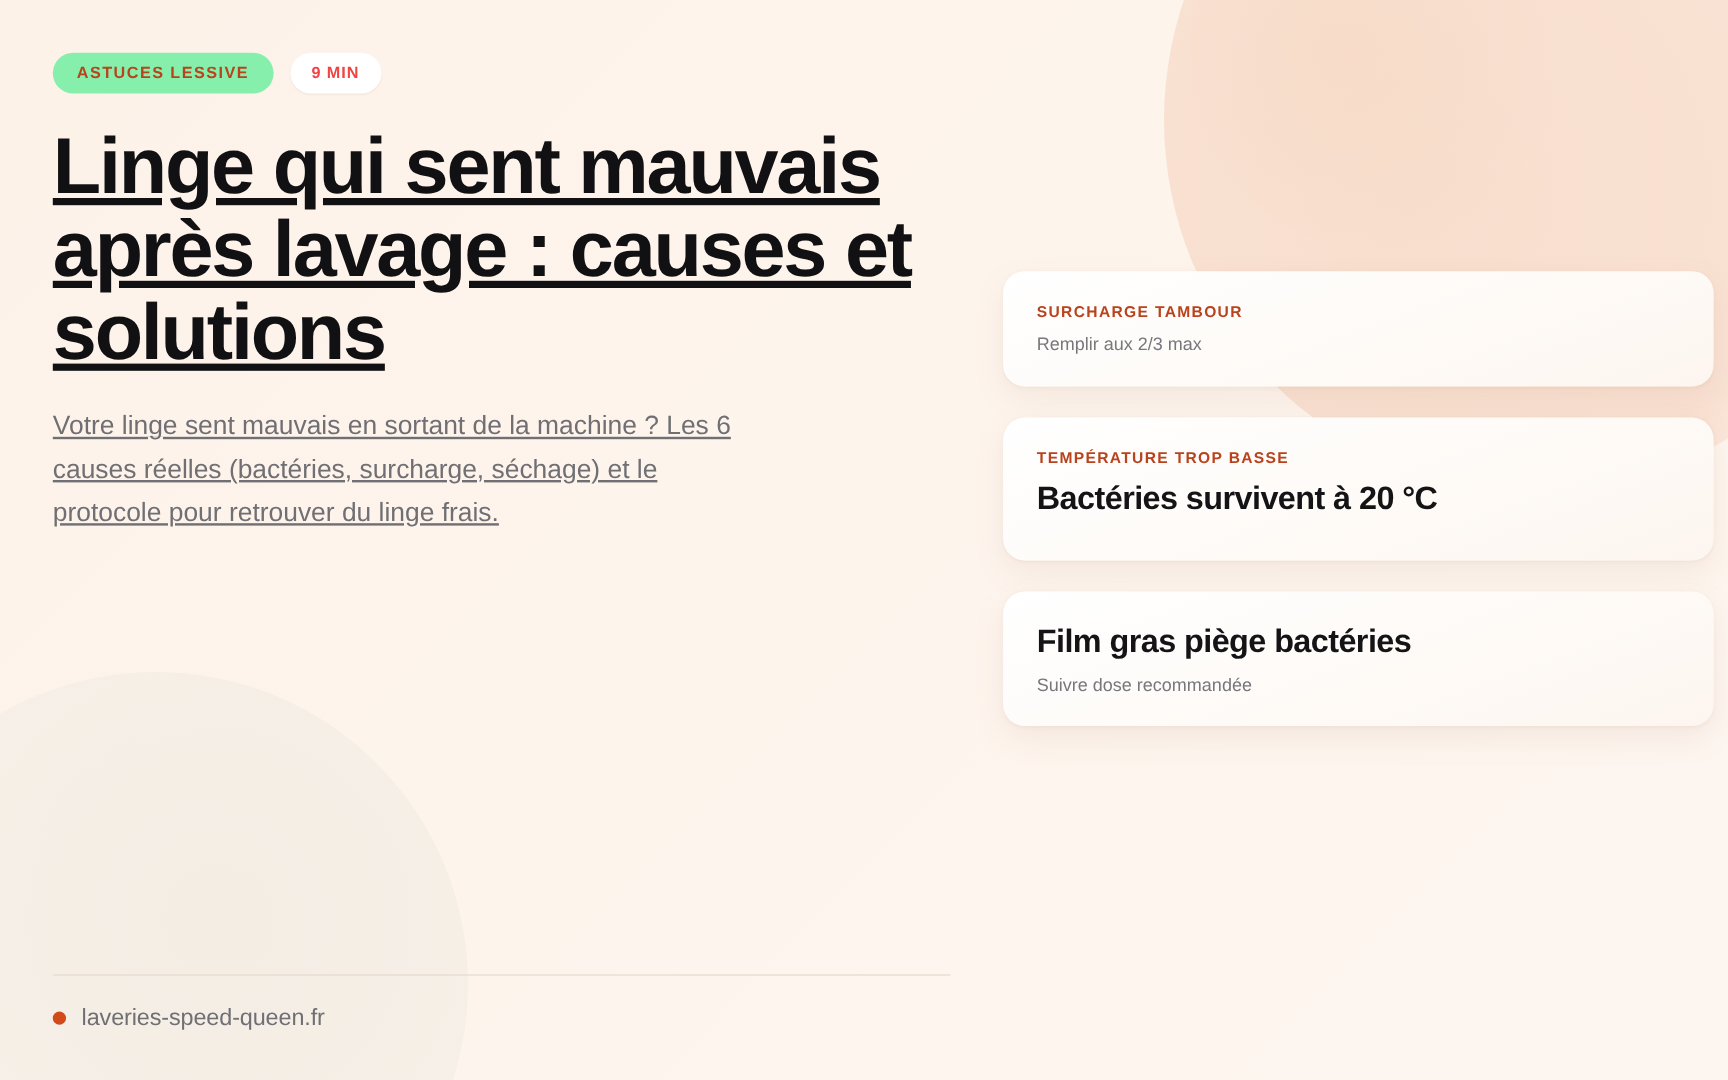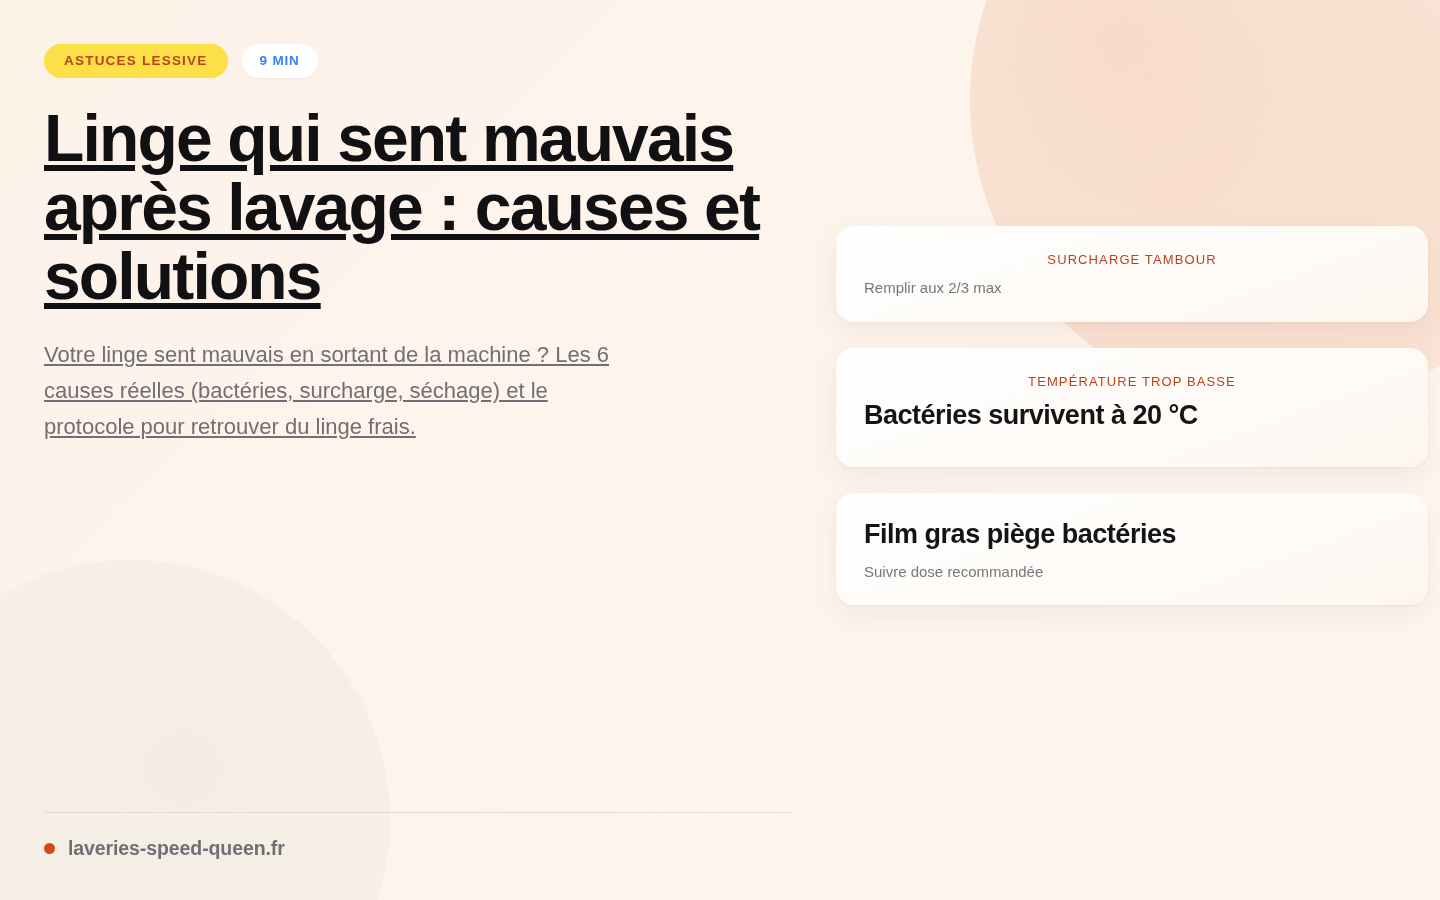--- a/index.html
+++ b/index.html
@@ -67,34 +67,34 @@
   }
 
   
   .badge-row {
     display: flex;
     align-items: center;
     gap: 14px;
     margin-bottom: 26px;
   }
   .badge-category {
-    background: #fde047;
+    background: #86efac;
     color: #b8431c;
     font-size: 13.5px;
     font-weight: bold;
     letter-spacing: .09em;
     text-transform: uppercase;
     padding: 10px 20px;
     border-radius: 999px;
     line-height: 1;
     text-align: right;
   }
   .badge-time {
     background: #ffffff;
-    color: #3b82f6;
+    color: #ef4444;
     font-size: 13.5px;
     font-weight: bold;
     letter-spacing: .06em;
     text-transform: uppercase;
     padding: 10px 18px;
     border-radius: 999px;
     line-height: 1;
     box-shadow: 0 1px 2px rgba(0,0,0,.06);
   }
 
@@ -130,26 +130,25 @@
     gap: 26px;
   }
   .card {
     background: linear-gradient(160deg, #ffffff 0%, #fefaf6 60%, #fdf6f0 100%);
     border-radius: 18px;
     padding: 26px 28px 24px 28px;
     box-shadow: 0 10px 26px rgba(170, 120, 90, .10), 0 1px 3px rgba(170,120,90,.07);
   }
   .card-kicker {
     font-size: 13px;
-    font-weight: normal;
+    font-weight: bold;
     letter-spacing: .085em;
     text-transform: uppercase;
     color: #b8431c;
     margin-bottom: 11px;
-    text-align: center;
   }
   .card-title {
     font-size: 27px;
     font-weight: bold;
     letter-spacing: -0.018em;
     color: #141417;
     margin-bottom: 12px;
     line-height: 1.15;
   }
   .card-detail {
@@ -157,21 +156,20 @@
     color: #77777c;
     line-height: 1.3;
   }
 
   
   .footer {
     position: absolute;
     left: 44px;
     bottom: 40px;
     width: 748px;
-    font-weight: bold;
   }
   .footer-rule {
     height: 1px;
     background: #e6d9cc;
     width: 748px;
     margin-bottom: 24px;
   }
   .footer-source {
     display: flex;
     align-items: center;

